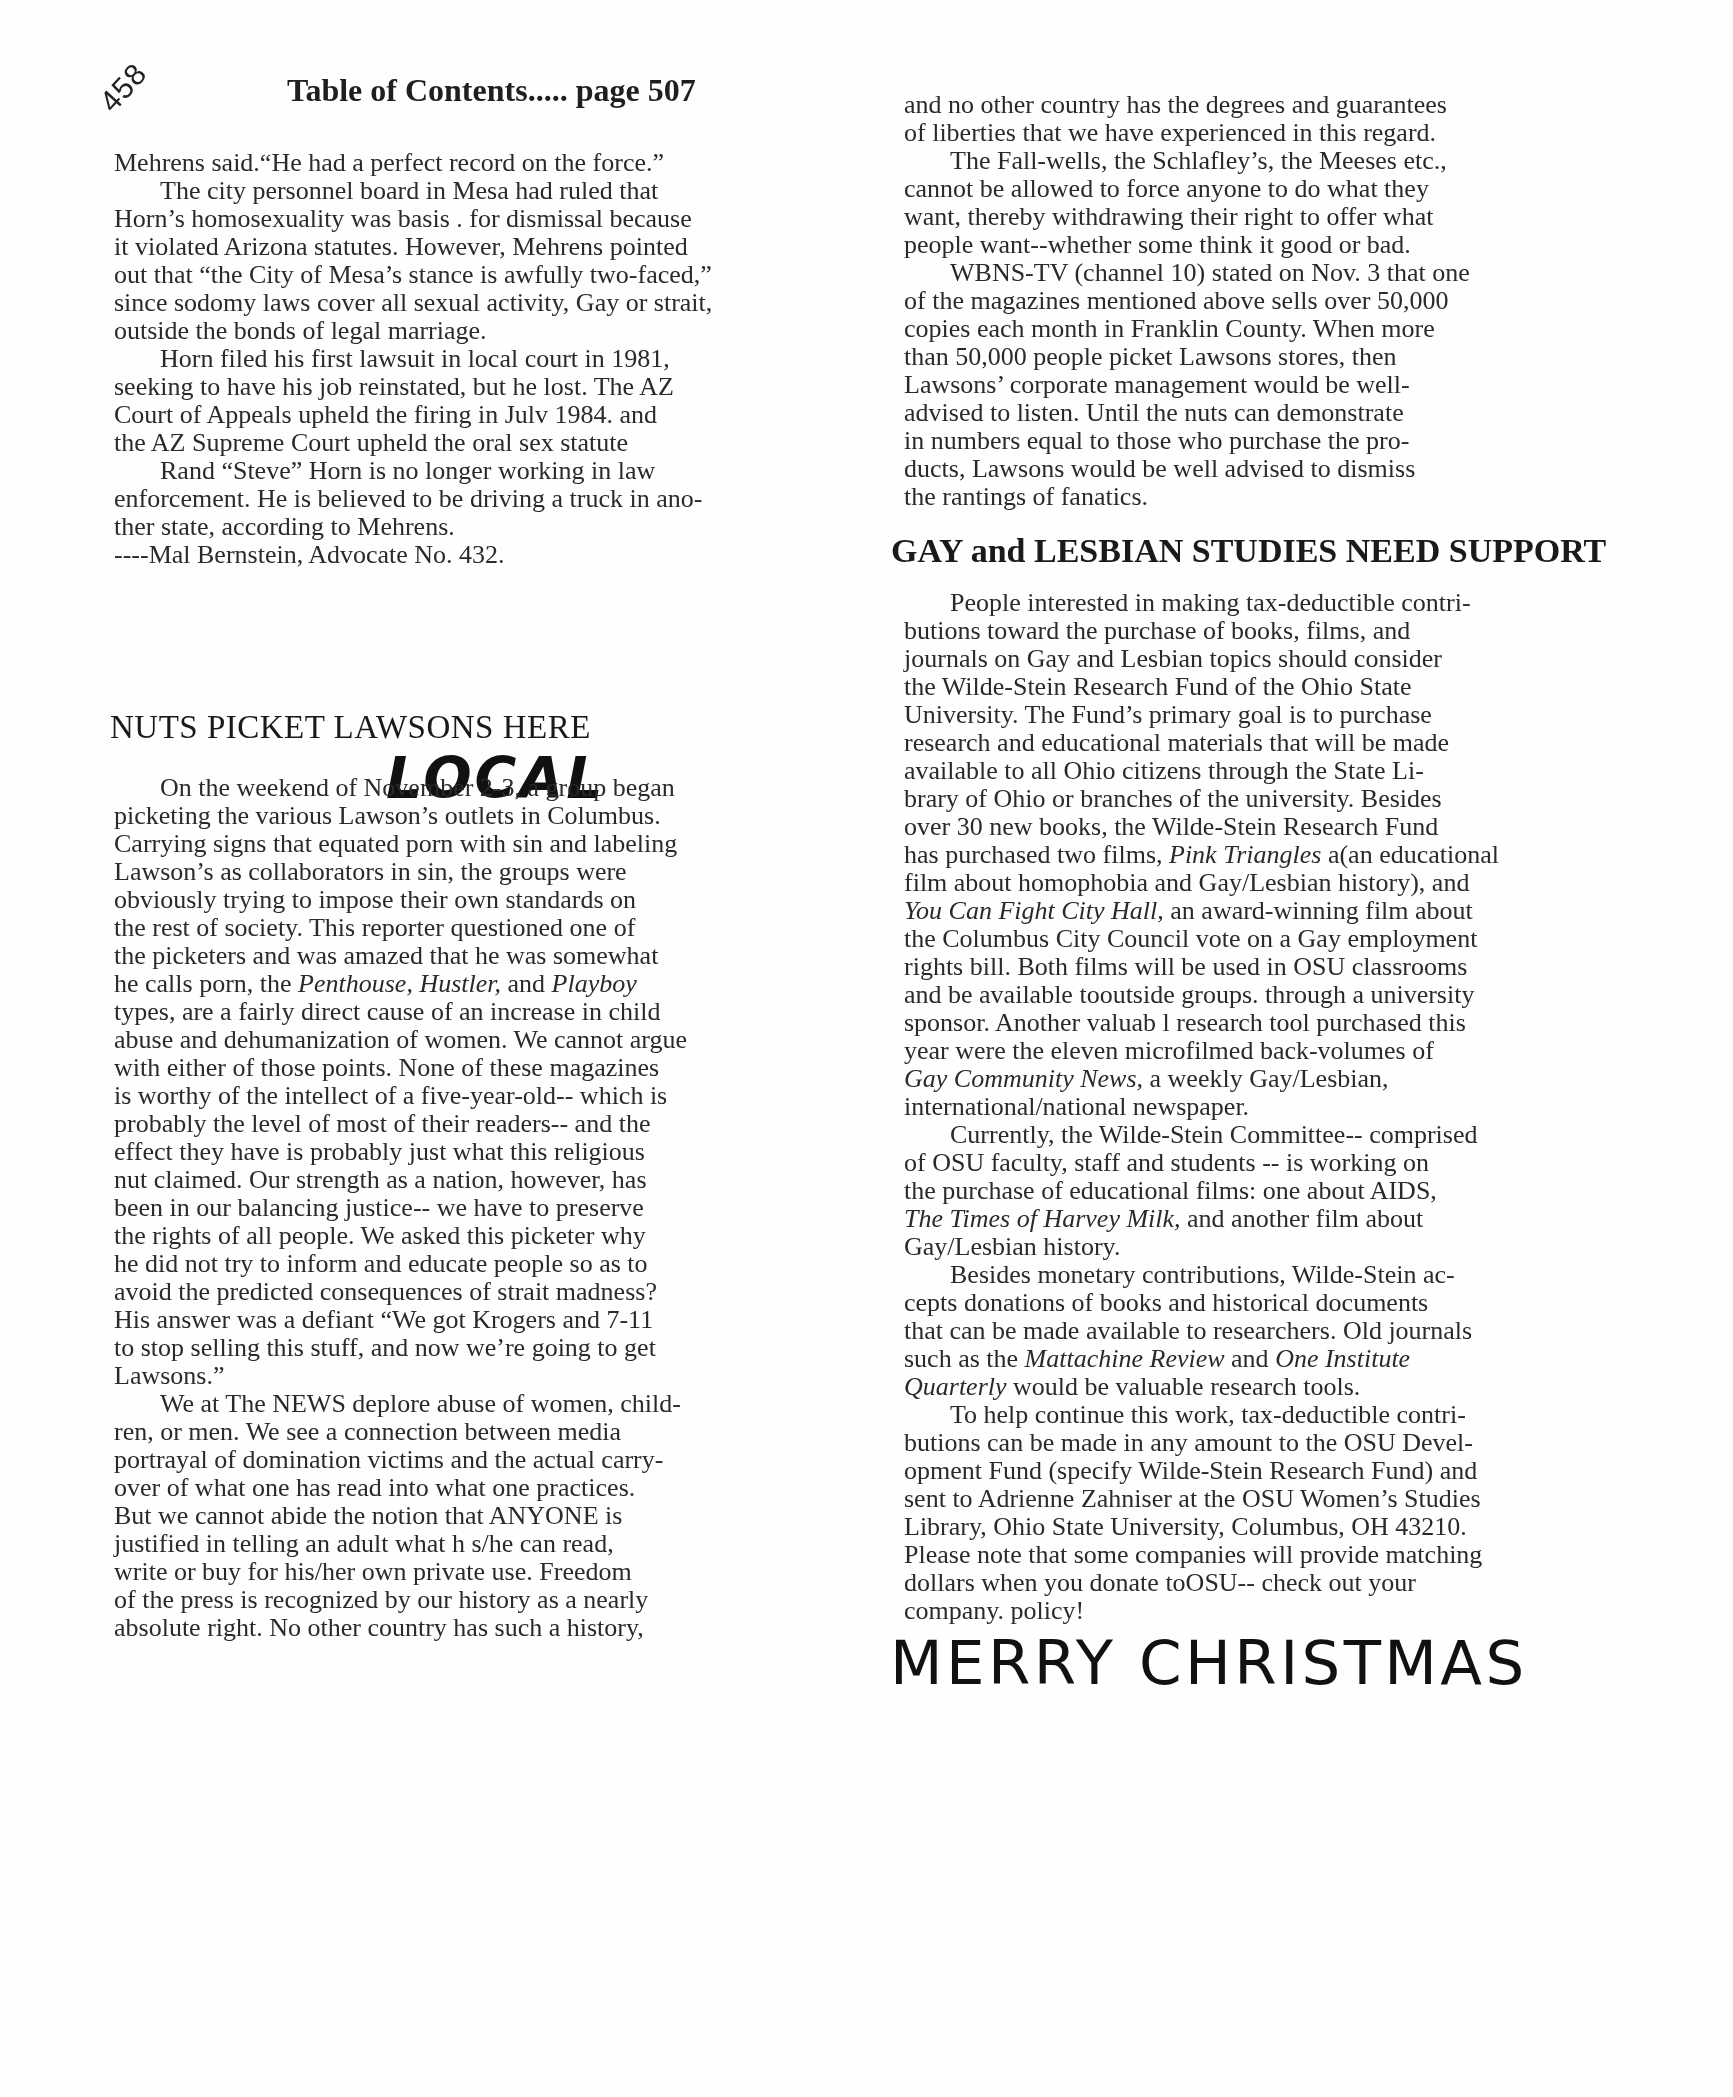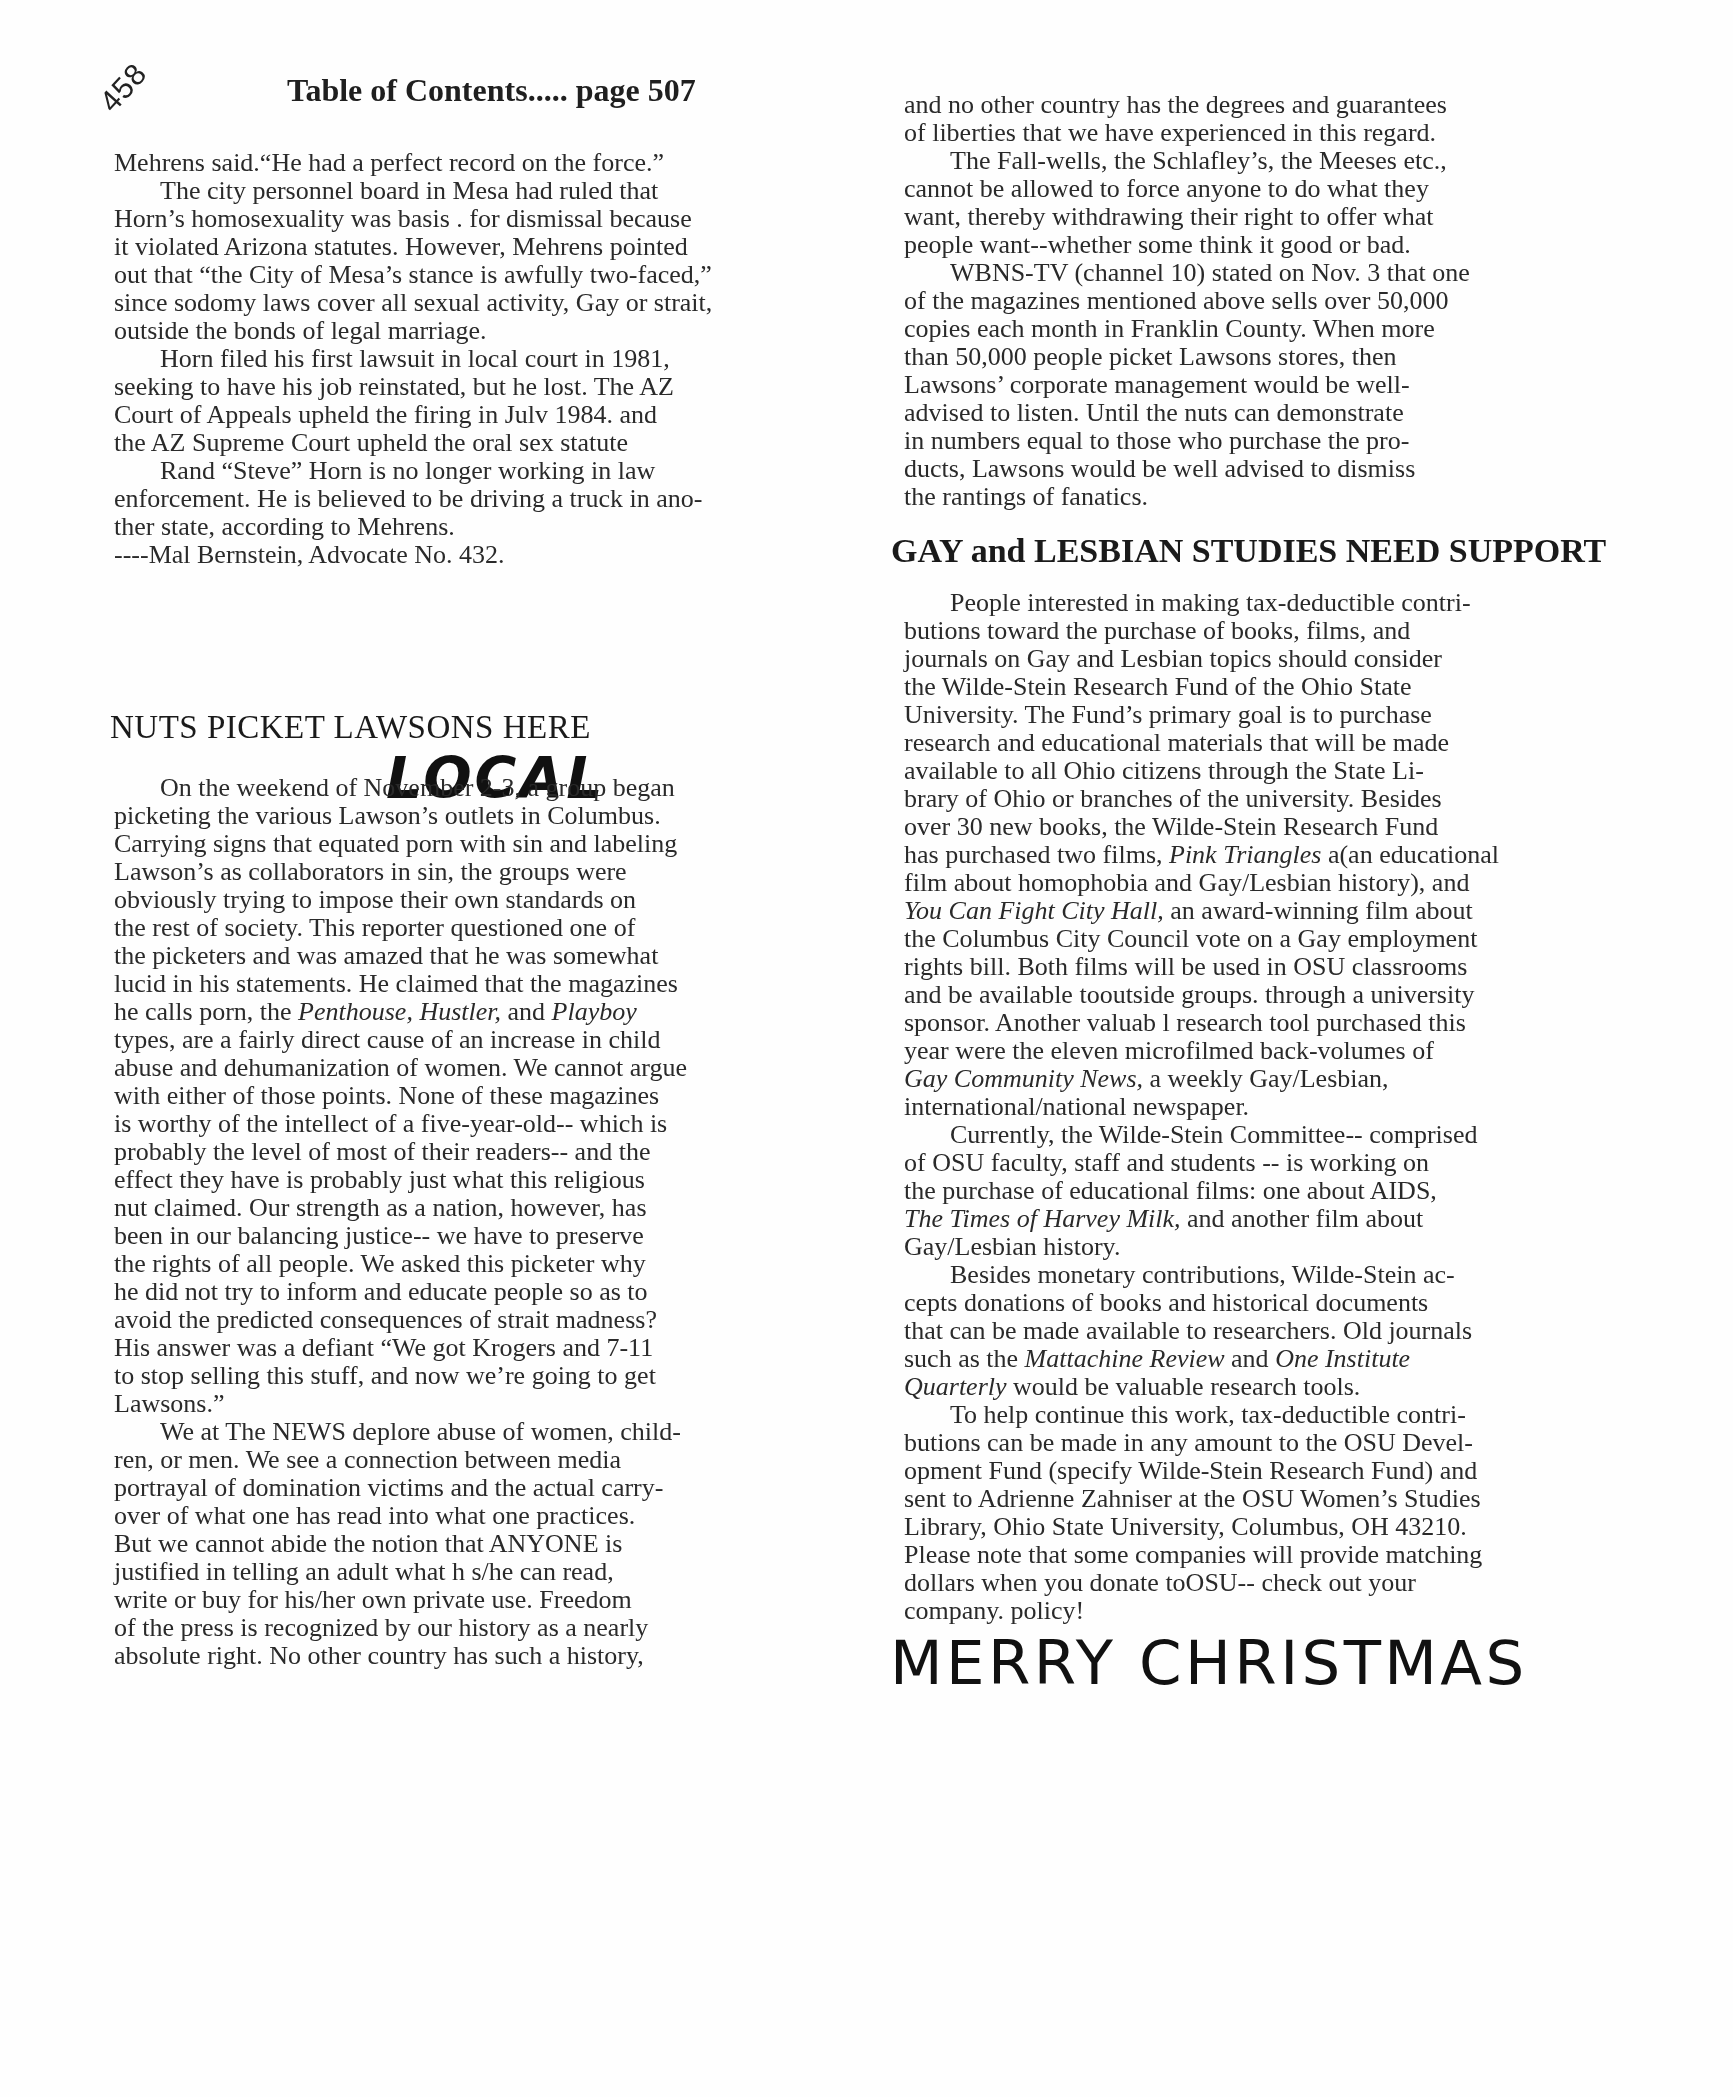--- a/index.html
+++ b/index.html
@@ -81,21 +81,20 @@
   <div class="section-head nuts-head">NUTS PICKET LAWSONS HERE</div>
 
   <div class="col col-left" style="top:774px;">
       <span class="line indent">On the weekend of November 2-3, a group began</span>
       <span class="line">picketing the various Lawson’s outlets in Columbus.</span>
       <span class="line">Carrying signs that equated porn with sin and labeling</span>
       <span class="line">Lawson’s as collaborators in sin, the groups were</span>
       <span class="line">obviously trying to impose their own standards on</span>
       <span class="line">the rest of society.  This reporter questioned one of</span>
       <span class="line">the picketers and was amazed that he was somewhat</span>
-      <span class="line">lucid in his statements. He claimed that the magazines</span>
       <span class="line"><span>he calls porn, the </span><i>Penthouse, Hustler,</i><span> and </span><i>Playboy</i></span>
       <span class="line">types, are a fairly direct cause of an increase in child</span>
       <span class="line">abuse and dehumanization of women. We cannot argue</span>
       <span class="line">with either of those points. None of these magazines</span>
       <span class="line">is worthy of the intellect of a five-year-old-- which is</span>
       <span class="line">probably the level of most of their readers-- and the</span>
       <span class="line">effect they have is probably just what this religious</span>
       <span class="line">nut claimed. Our strength as a nation, however, has</span>
       <span class="line">been in our balancing justice-- we have to preserve</span>
       <span class="line">the rights of all people.   We asked this picketer why</span>

